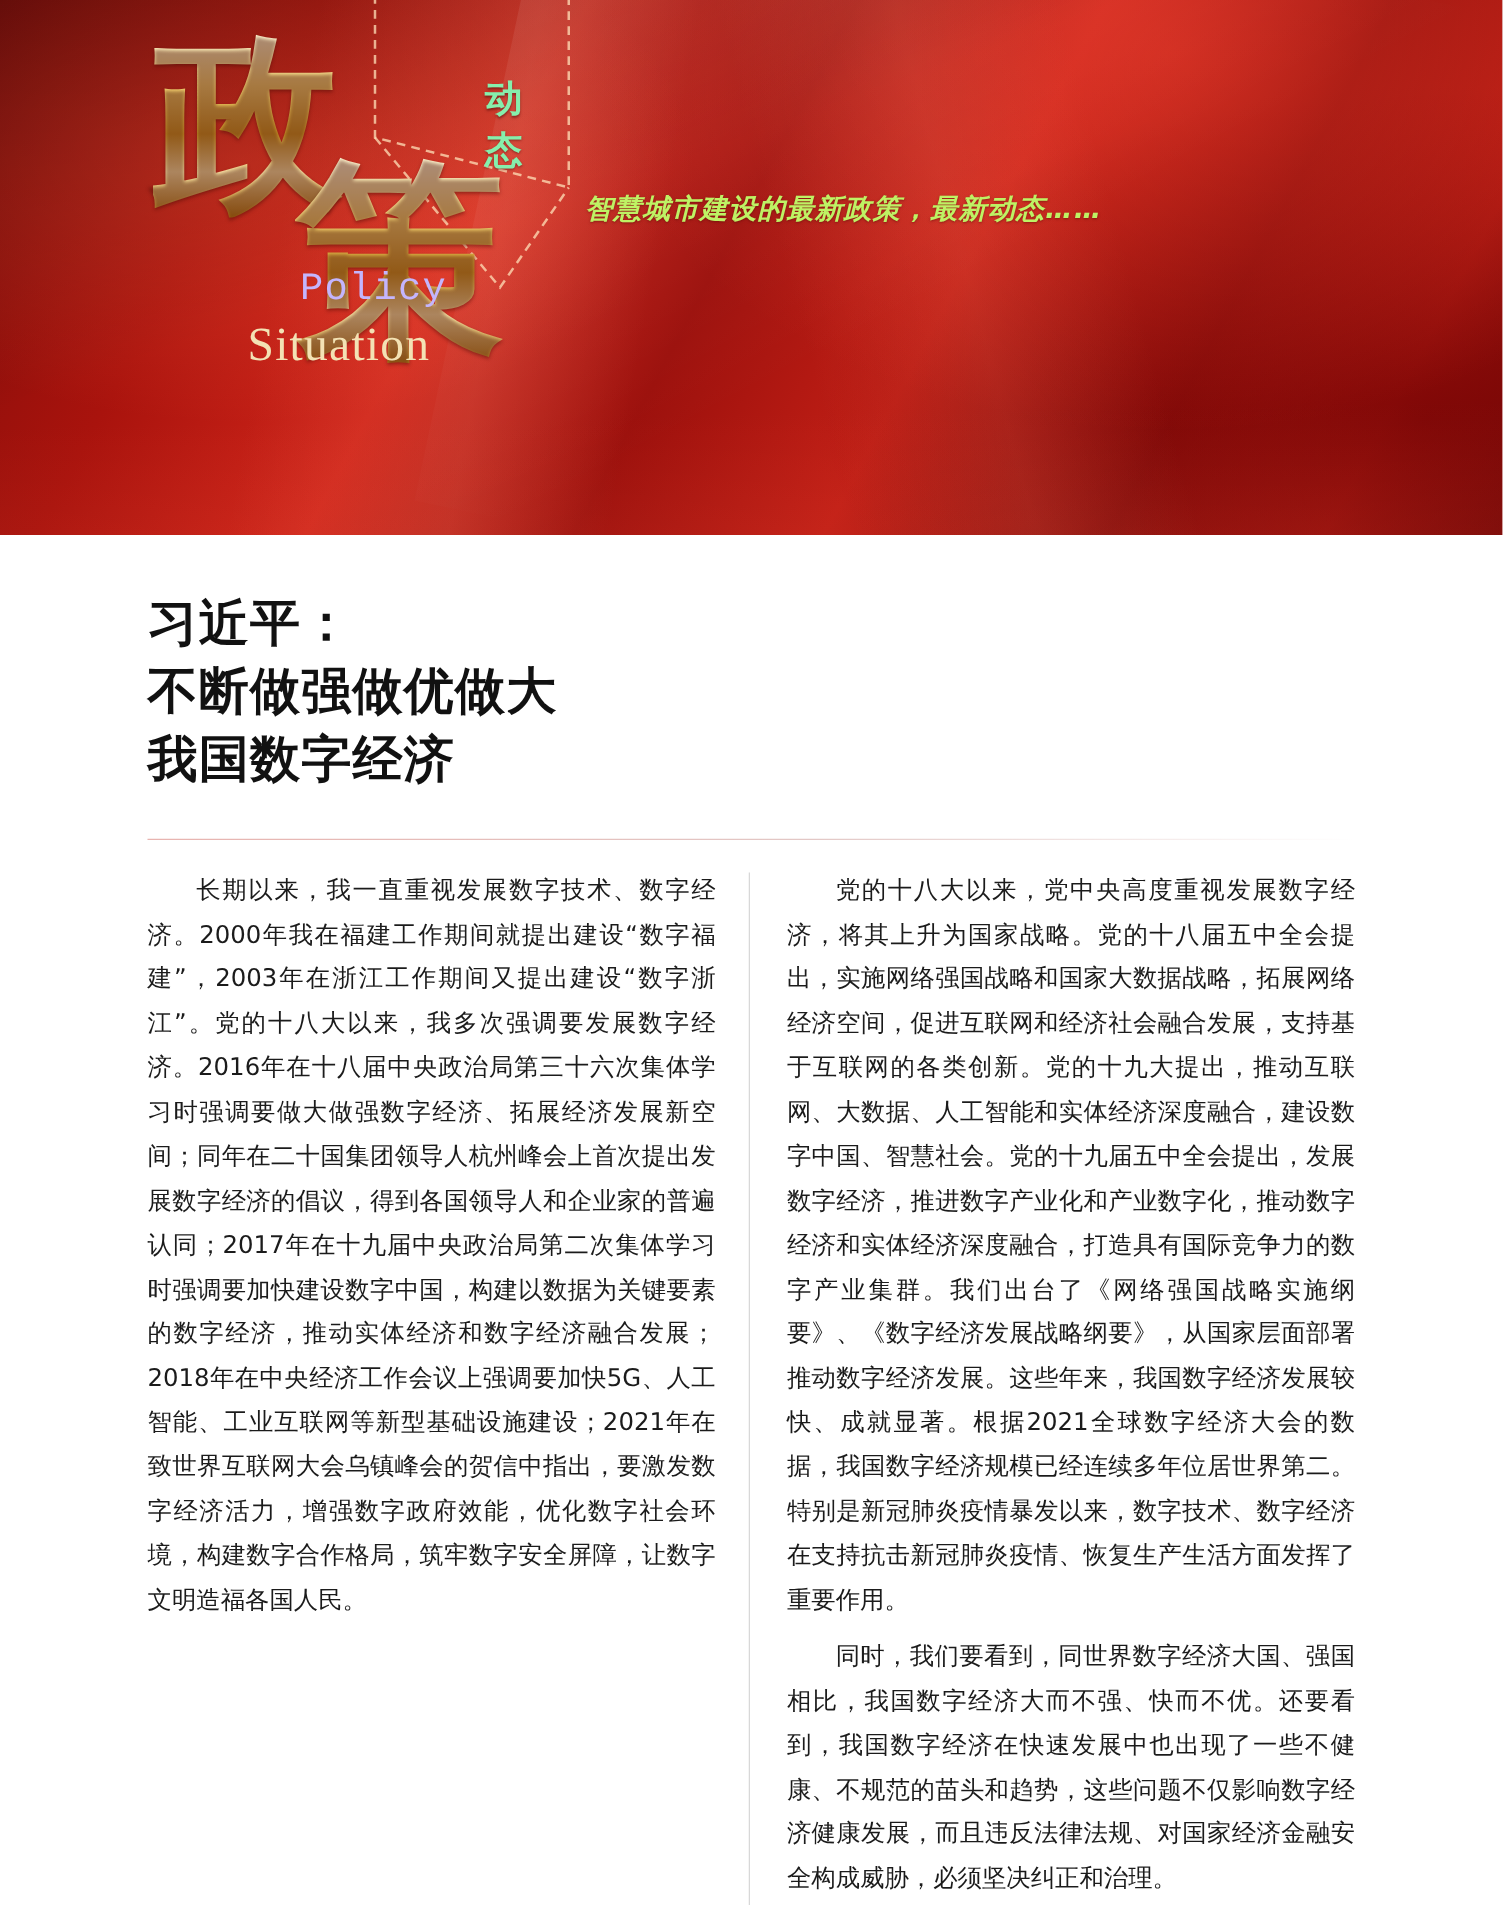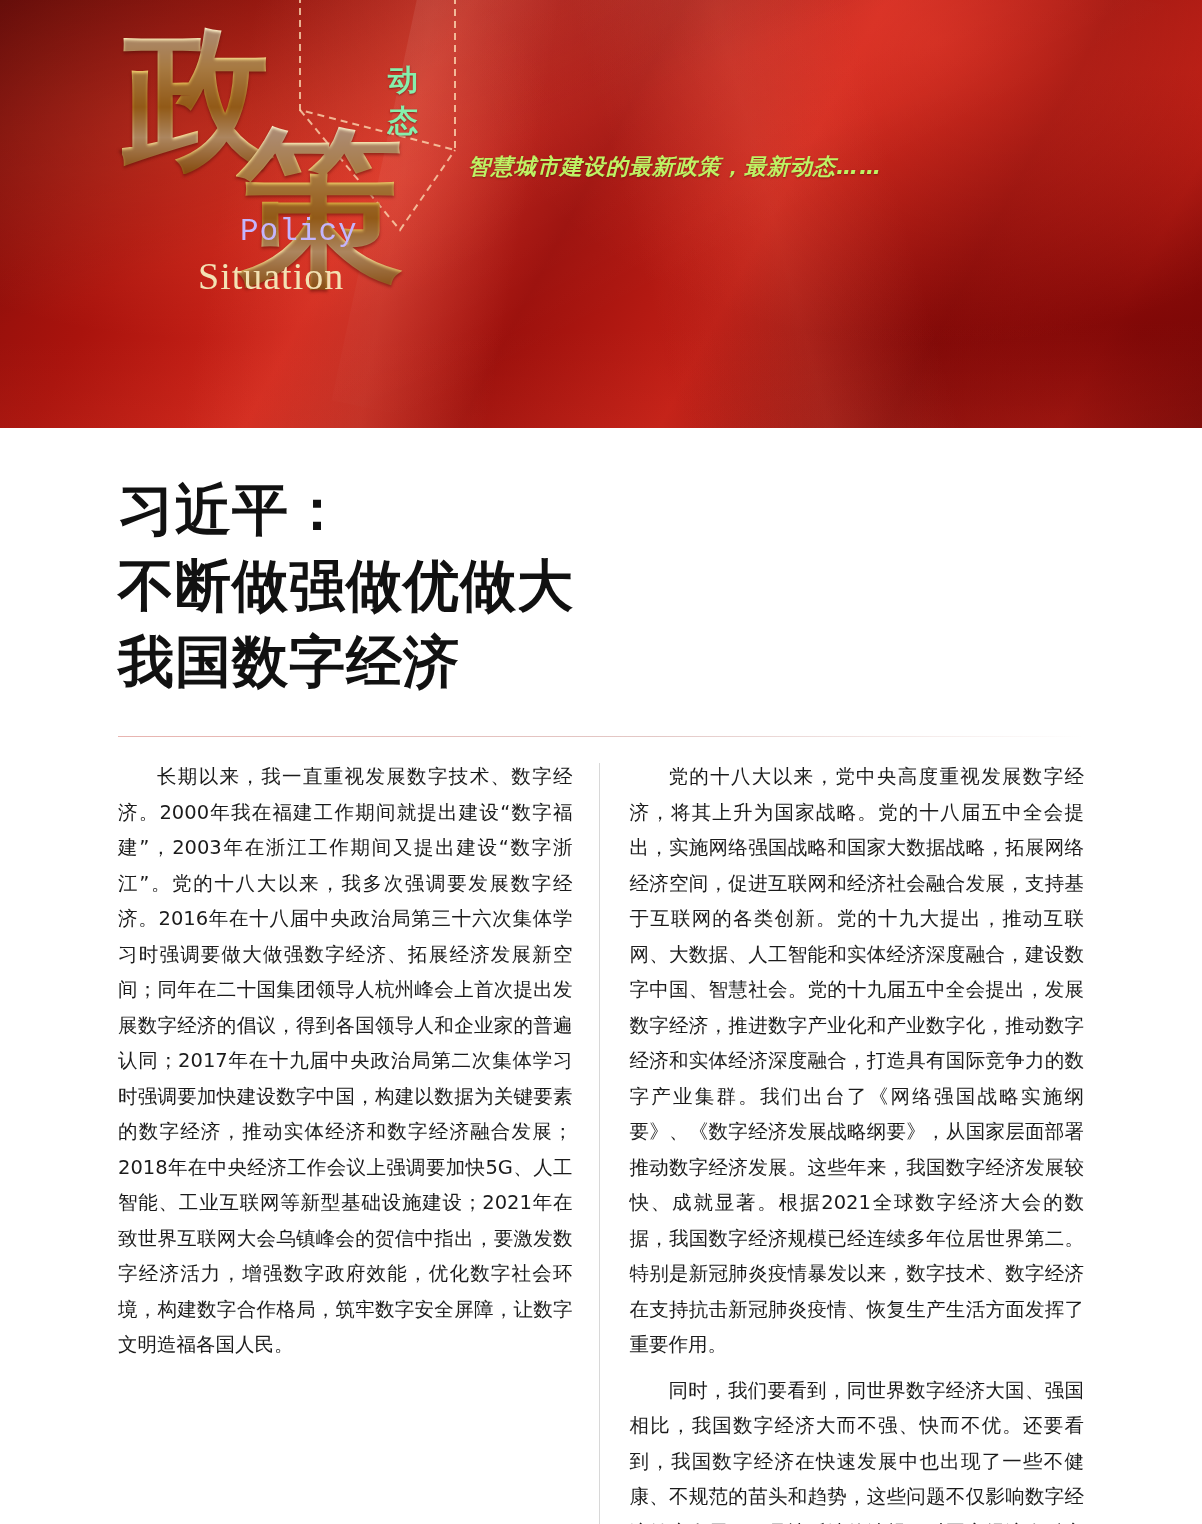--- a/index.html
+++ b/index.html
@@ -151,21 +151,21 @@
   
   .article {
     position: relative;
     padding: 0;
   }
   .headline {
     margin: 44px 0 0 118px;
     width: 900px;
     font-family: "DejaVu Sans", "Liberation Sans", sans-serif;
     font-weight: 700;
-    font-size: 56px;
+    font-size: 40px;
     line-height: 1.36;
     color: #111111;
     letter-spacing: 1px;
   }
   .headline .ln { display: block; white-space: pre; }
 
   .rule {
     margin: 36px 118px 0 118px;
     height: 1px;
     background: linear-gradient(90deg, #e8b4b0 0%, #e3c8c6 55%, #ffffff 100%);

